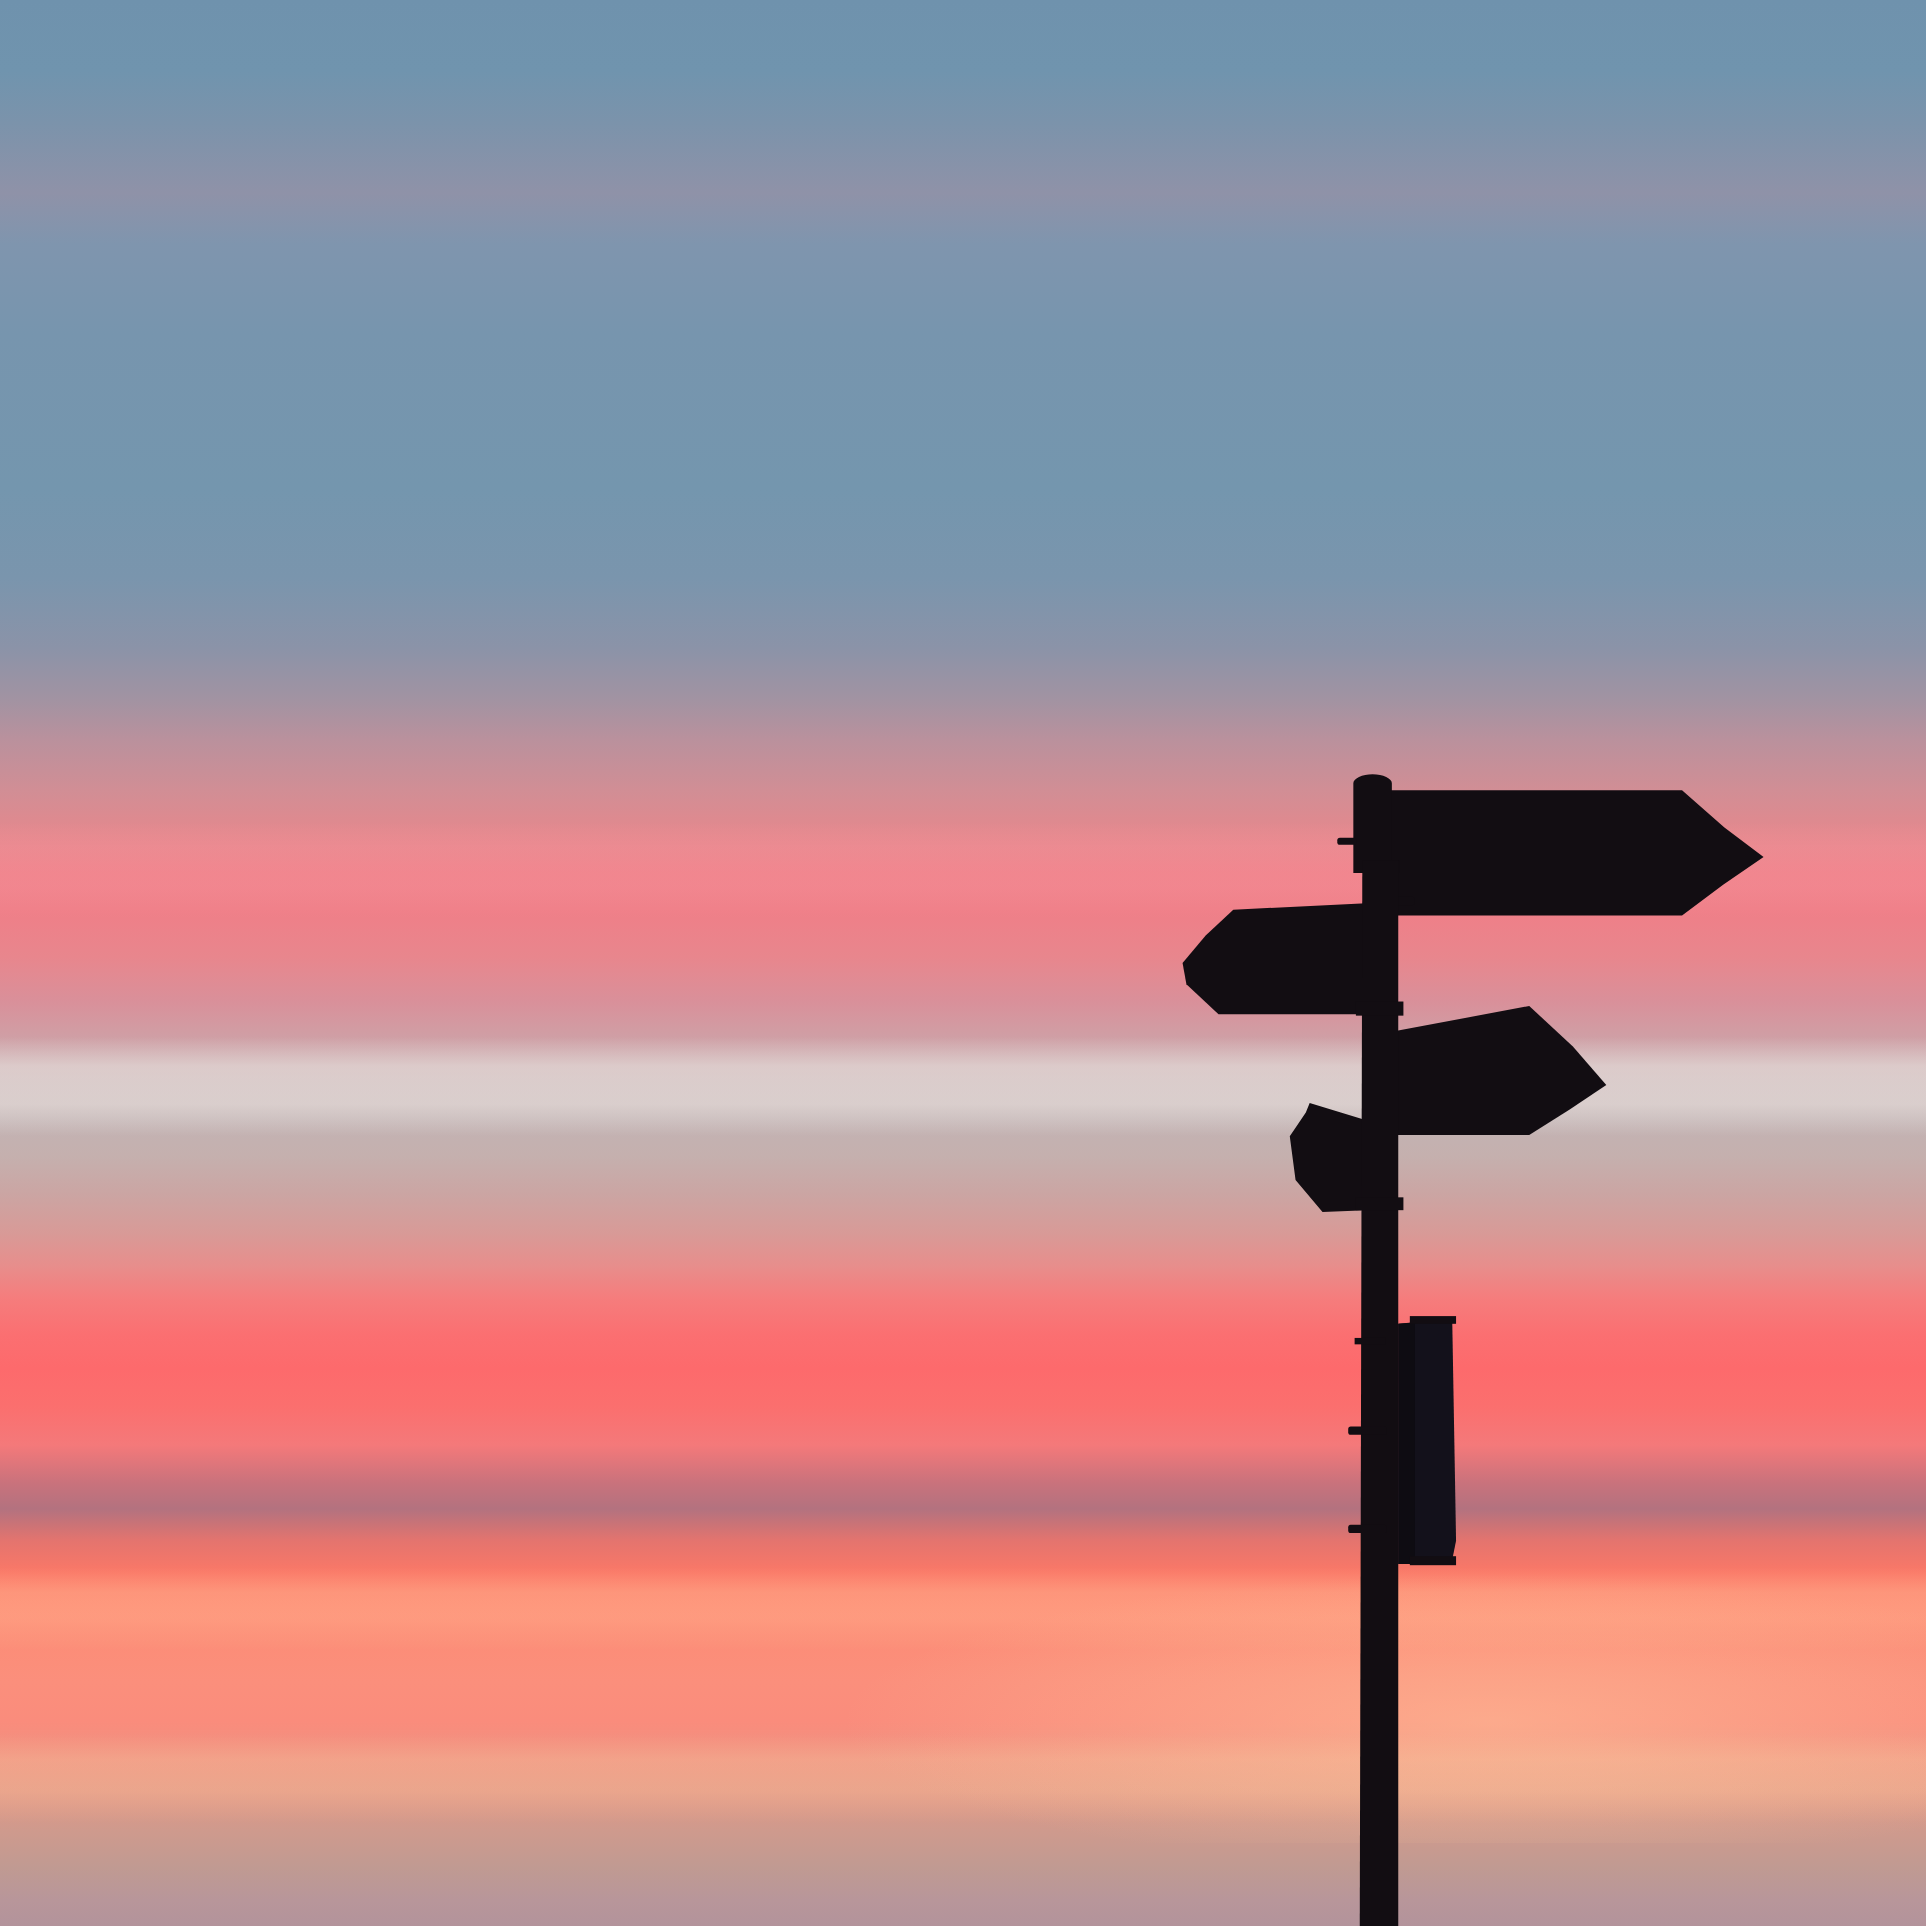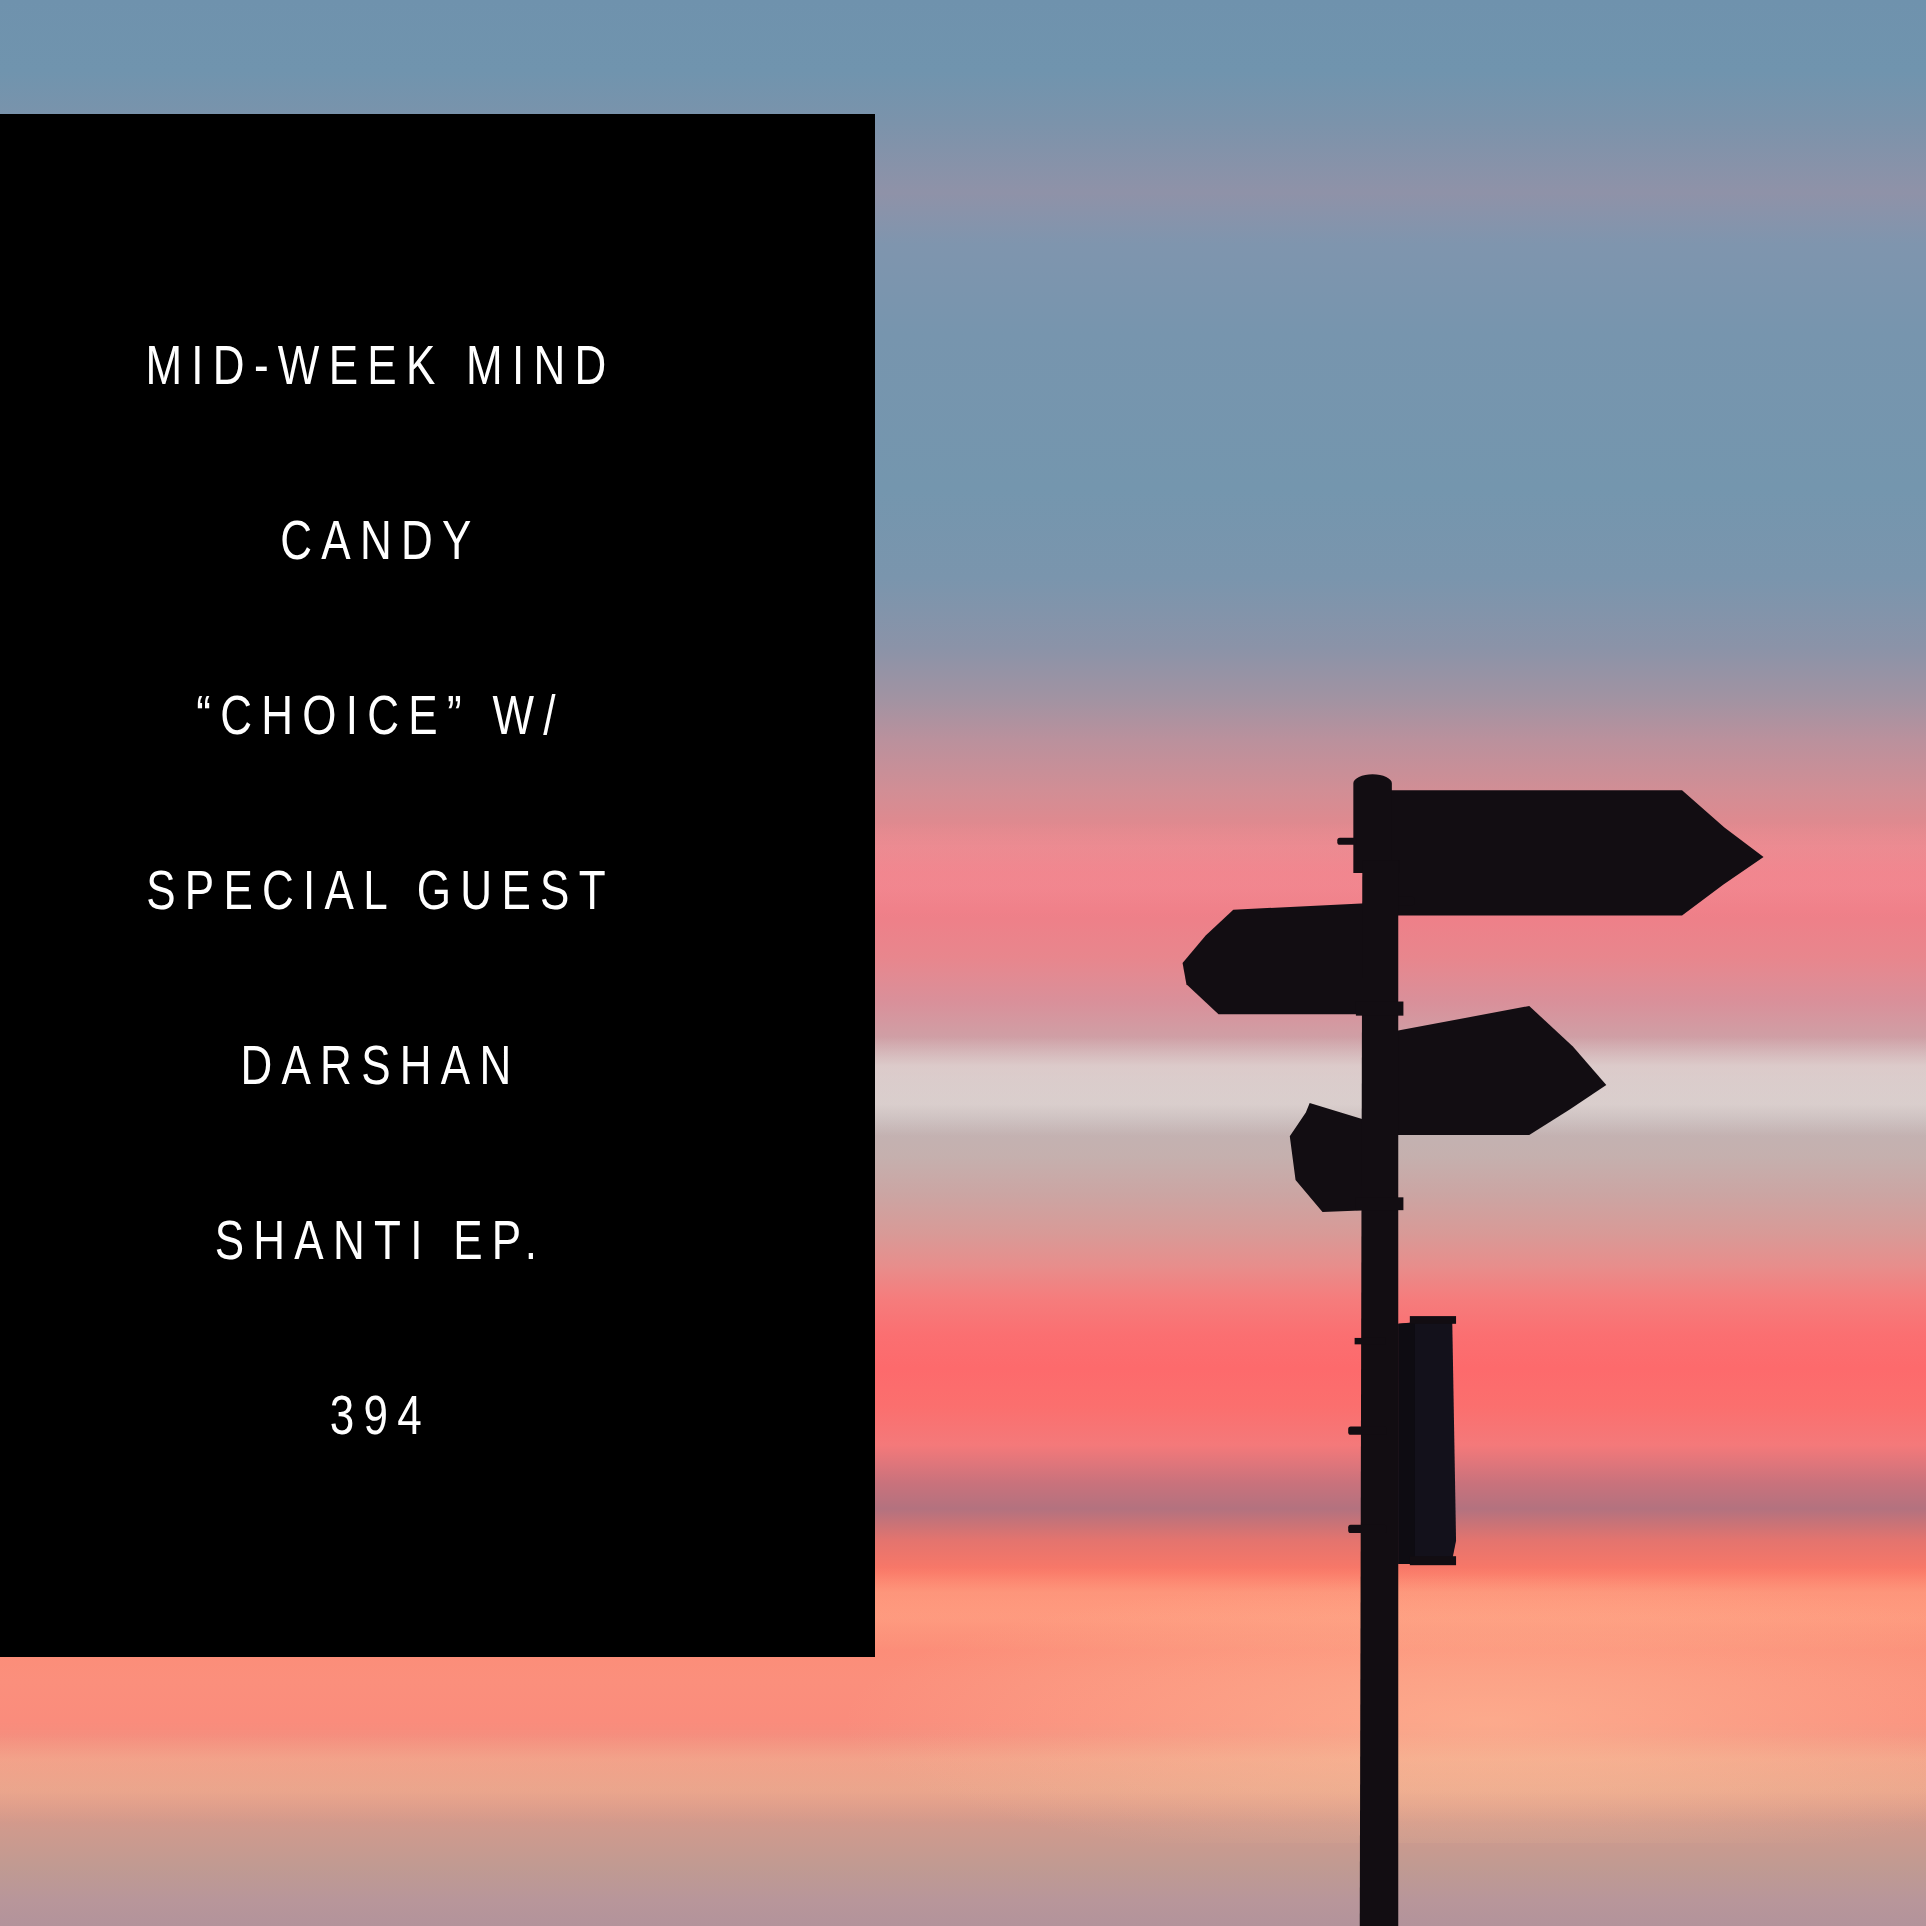--- a/index.html
+++ b/index.html
@@ -157,26 +157,15 @@
 
       <rect x="2110" y="2084" width="48" height="10"></rect>
       <rect x="2100" y="2222" width="60" height="13" rx="4"></rect>
       <rect x="2100" y="2375" width="60" height="13" rx="4"></rect>
       <rect x="2196" y="2050" width="72" height="12"></rect>
       <rect x="2196" y="2424" width="72" height="14"></rect>
 
     </g>
   </svg>
 
-  <div id="title-card">
-    <div id="title-block">
-      <div class="title-line">MID-WEEK MIND</div>
-      <div class="title-line">CANDY</div>
-      <div class="title-line">“CHOICE” W/</div>
-      <div class="title-line">SPECIAL GUEST</div>
-      <div class="title-line">DARSHAN</div>
-      <div class="title-line">SHANTI  EP.</div>
-      <div class="title-line">394</div>
-    </div>
-  </div>
 
 </div>
 
 
 </body></html>

